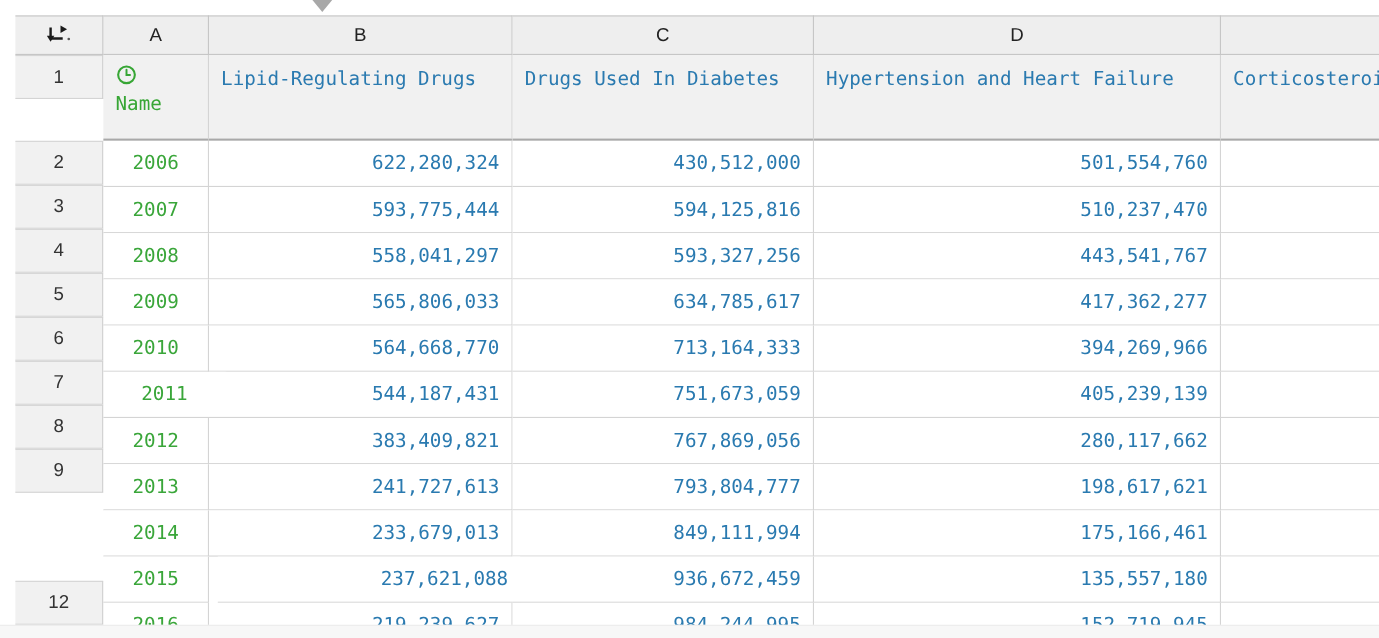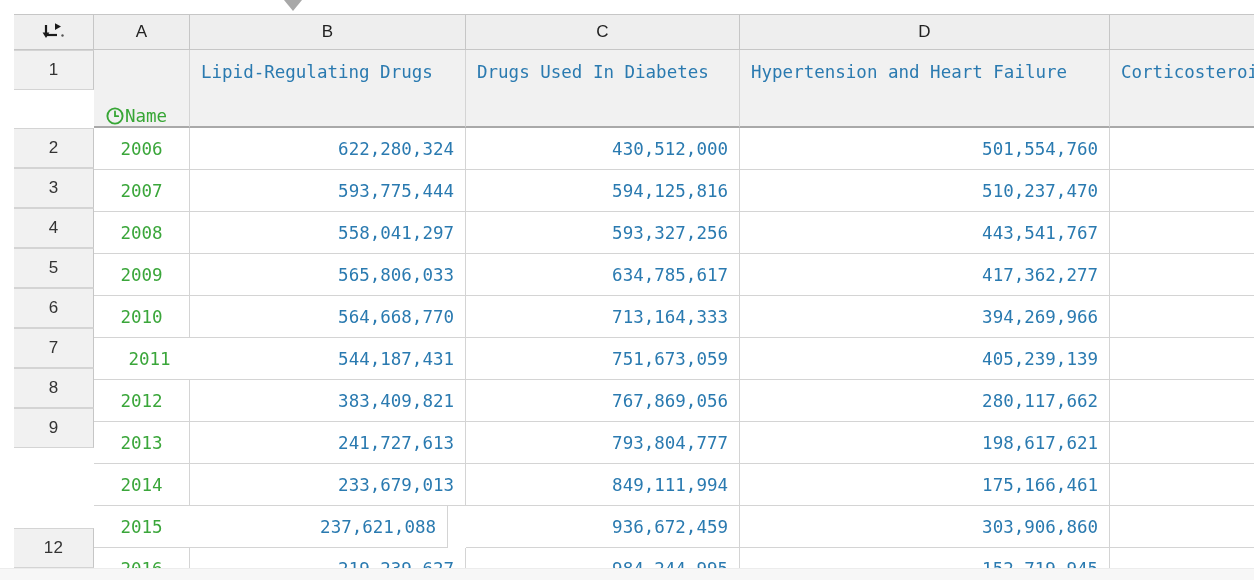--- a/index.html
+++ b/index.html
@@ -93,22 +93,22 @@
     border-bottom: 2px solid #a9a9a9;
     color: #2a7ab0;
     font-size: 17.5px;
     display: flex;
     align-items: flex-start;
     padding: 12px 11px 0 11px;
     white-space: nowrap;
     overflow: hidden;
   }
   .fieldcell.name-col {
-    flex-direction: row;
-    align-items: flex-end;
+    flex-direction: column;
+    align-items: flex-start;
     justify-content: flex-start;
     color: #37a635;
     padding-top: 8px;
   }
   .name-label { margin-top: 7px; font-size: 17.5px; color:#37a635; }
   .clock-icon { display:block; }
 
   
   .cell {
     position: absolute;
@@ -271,23 +271,23 @@
       <div class="cell num" style="left: 190px; top: 422px; width: 276px; height: 42px;">241,727,613</div>
       <div class="cell num" style="left: 466px; top: 422px; width: 274px; height: 42px;">793,804,777</div>
       <div class="cell num" style="left: 740px; top: 422px; width: 370px; height: 42px;">198,617,621</div>
       <div class="cell blank" style="left: 1110px; top: 422px; width: 150px; height: 42px;"></div>
       <div class="cell year" style="left: 94px; top: 464px; width: 96px; height: 42px;">2014</div>
       <div class="cell num" style="left: 190px; top: 464px; width: 276px; height: 42px;">233,679,013</div>
       <div class="cell num" style="left: 466px; top: 464px; width: 274px; height: 42px;">849,111,994</div>
       <div class="cell num" style="left: 740px; top: 464px; width: 370px; height: 42px;">175,166,461</div>
       <div class="cell blank" style="left: 1110px; top: 464px; width: 150px; height: 42px;"></div>
       <div class="cell year" style="left: 94px; top: 506px; width: 96px; height: 42px;">2015</div>
-      <div class="cell num" style="left: 172px; top: 506px; width: 276px; height: 42px;">237,621,088</div>
+      <div class="cell num" style="left: 198px; top: 506px; width: 276px; height: 42px;">237,621,088</div>
       <div class="cell num" style="left: 466px; top: 506px; width: 274px; height: 42px;">936,672,459</div>
-      <div class="cell num" style="left: 740px; top: 506px; width: 370px; height: 42px;">303,906,860</div>
+      <div class="cell num" style="left: 740px; top: 506px; width: 370px; height: 42px;">135,557,180</div>
       <div class="cell blank" style="left: 1110px; top: 506px; width: 150px; height: 42px;"></div>
       <div class="cell year" style="left: 94px; top: 548px; width: 96px; height: 42px;">2016</div>
       <div class="cell num" style="left: 190px; top: 548px; width: 276px; height: 42px;">219,239,627</div>
       <div class="cell num" style="left: 466px; top: 548px; width: 274px; height: 42px;">984,244,995</div>
       <div class="cell num" style="left: 740px; top: 548px; width: 370px; height: 42px;">152,719,945</div>
       <div class="cell blank" style="left: 1110px; top: 548px; width: 150px; height: 42px;"></div>
     </div>
 
   <div class="footer-strip"></div>
 </div>

